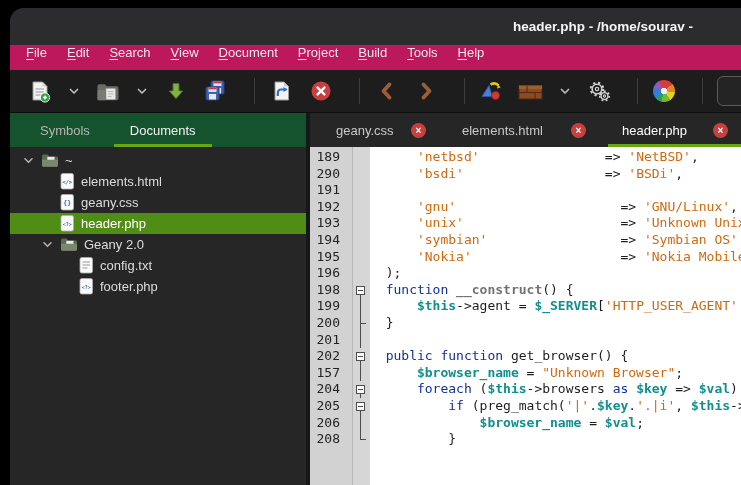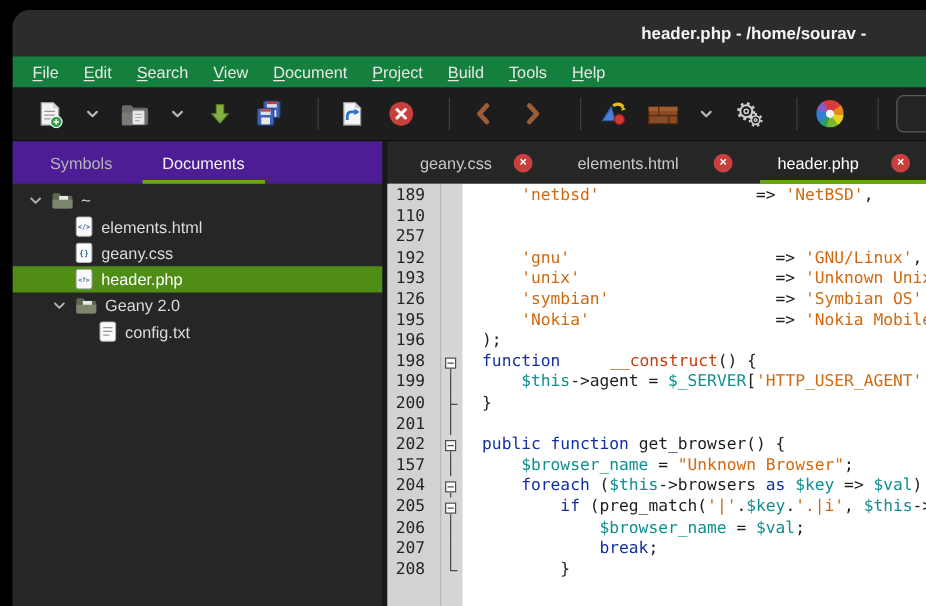--- a/index.html
+++ b/index.html
@@ -5,42 +5,42 @@
   html,body{margin:0;padding:0;}
   body{width:741px;height:485px;background:#000;overflow:hidden;position:relative;
        font-family:"Liberation Sans",sans-serif;}
   .window{position:absolute;left:10px;top:8px;width:731px;height:477px;
           background:#1d1d1d;border-top-left-radius:14px;overflow:hidden;}
   
   .titlebar{height:37px;background:#2c2c2e;position:relative;}
   .title{position:absolute;left:503px;top:0;line-height:37px;font-size:13.5px;font-weight:bold;
          color:#f5f5f5;white-space:nowrap;}
   
-  .menubar{height:25px;display:flex;align-items:center;padding-left:6px;background:#15803d;}
+  .menubar{height:25px;display:flex;padding-left:6px;background:#be185d;}
   .menu-item{padding:0 10px;font-size:13px;color:#e8e8e8;white-space:nowrap;cursor:default;}
   .menu-item .mn{text-decoration:underline;text-underline-offset:2px;}
   
   .toolbar{height:42px;display:flex;align-items:center;padding-left:16px;background:#1d1d1d;
            border-bottom:1px solid #0e0e0e;overflow:hidden;}
   .tb-btn{height:34px;min-width:28px;display:flex;align-items:center;justify-content:center;
           margin-right:12px;background:transparent;border:none;padding:0;}
   .tb-dd{min-width:16px;}
   .tb-sep{width:1px;height:26px;background:#3d3d3d;margin:0 12px;flex:none;}
   .tb-entry{width:60px;height:28px;border:1px solid #5a5a5a;border-radius:6px;background:#242424;
             margin-left:2px;flex:none;}
   .color-wheel{width:22px;height:22px;border-radius:50%;
     background:radial-gradient(circle,#f2f2f2 0 3px,rgba(0,0,0,0) 3.5px),
     conic-gradient(#d93a3a 0 14%,#e08a1e 14% 27%,#e6d11f 27% 40%,#79b72b 40% 54%,#2b9e66 54% 64%,#2f7ed8 64% 80%,#8b5bbf 80% 92%,#d93a3a 92% 100%);}
   
   .main{display:flex;height:372px;}
   .sidebar{width:296px;background:#262626;display:flex;flex-direction:column;flex:none;}
   .pane-divider{width:4px;background:#171717;flex:none;}
   .editor{flex:1;display:flex;flex-direction:column;min-width:0;}
   
-  .side-tabs{height:34px;display:flex;padding-left:14px;background:#4c1d95;flex:none;}
+  .side-tabs{height:34px;display:flex;padding-left:14px;background:#14532d;flex:none;}
   .side-tab{padding:0 16px;display:flex;align-items:center;font-size:13px;color:#b5b5b5;
             position:relative;cursor:default;}
   .side-tab + .side-tab{margin-left:8px;text-align:right;}
   .side-tab.active{color:#f2f2f2;}
   .side-tab.active::after{content:"";position:absolute;left:0;right:0;bottom:0;height:3px;
             background:var(--accent);}
   .edit-tabs{height:34px;display:flex;padding-left:12px;background:#262626;flex:none;overflow:hidden;}
   .edit-tab{display:flex;align-items:center;justify-content:space-between;padding:0 14px;
             box-sizing:border-box;position:relative;font-size:13px;color:#c9c9c9;cursor:default;flex:none;}
   .edit-tab + .edit-tab{margin-left:8px;}
@@ -72,22 +72,22 @@
       box-sizing:border-box;border:1px solid #4d4d4d;
       background:linear-gradient(#4d4d4d,#4d4d4d) center/5px 1px no-repeat,#fdfdfd;}
   .fold-tee::before{content:"";position:absolute;left:8px;top:0;bottom:0;width:1px;background:#4d4d4d;}
   .fold-tee::after{content:"";position:absolute;left:8px;top:50%;width:6px;height:1px;background:#4d4d4d;}
   .fold-corner::before{content:"";position:absolute;left:8px;top:0;height:50%;width:1px;background:#4d4d4d;}
   .fold-corner::after{content:"";position:absolute;left:8px;top:50%;width:6px;height:1px;background:#4d4d4d;}
   .code-text{white-space:pre;padding-left:0;}
   .tk-p{color:#1d1d1d;}
   .tk-s{color:var(--str);}
   .tk-k{color:var(--kw);font-weight:normal;}
-  .tk-f{color:#c2410c;font-weight:normal;margin-left:32px;}
-  .tk-v{color:var(--vr);}
+  .tk-f{color:#737373;font-weight:bold;}
+  .tk-v{color:var(--vr);font-weight:bold;}
 </style>
 </head>
 <body>
 
 <div class="screen">
   <div class="window">
     <div class="titlebar">
       <div class="title">header.php - /home/sourav -</div>
     </div>
     <div class="menubar" id="menubar">
@@ -332,20 +332,30 @@
                   <rect x="1" y="0.5" width="12.5" height="15.5" rx="1.8" fill="#fafafa" stroke="#b0b0b0" stroke-width="0.8"></rect>
                   <g stroke="#9a9a9a" stroke-width="1">
                     <line x1="3.5" y1="5" x2="11" y2="5"></line>
                     <line x1="3.5" y1="8" x2="11" y2="8"></line>
                     <line x1="3.5" y1="11" x2="8.5" y2="11"></line>
                   </g>
                 </svg>
               </span>
               <span>config.txt</span>
             </div>
+            <div class="tree-row">
+              <span class="tree-indent" style="width: 69px;"></span>
+              <span class="tree-ico">
+                <svg width="15" height="17" viewBox="0 0 15 17">
+                  <rect x="1" y="0.5" width="12.5" height="15.5" rx="1.8" fill="#fafafa" stroke="#b0b0b0" stroke-width="0.8"></rect>
+                  <text x="7.2" y="10.5" font-size="5" font-weight="bold" font-family="DejaVu Sans Mono" fill="#3465a4" text-anchor="middle">&lt;?&gt;</text>
+                </svg>
+              </span>
+              <span>footer.php</span>
+            </div>
           </div>
       </div>
       <div class="pane-divider"></div>
       <div class="editor">
         <div class="edit-tabs" id="edit-tabs">
             <div class="edit-tab" style="width: 118px;">
               <span>geany.css</span>
               <span class="tab-close">×</span>
             </div>
             <div class="edit-tab" style="width: 152px;">
@@ -358,39 +368,40 @@
             </div>
           </div>
         <div class="code-area" id="code-area">
           <div class="code-rows" id="code-rows">
               <div class="code-row">
                 <span class="ln">189</span>
                 <span class="fold-cell"></span>
                 <span class="code-text"><span class="tk-p">      </span><span class="tk-s">'netbsd'</span><span class="tk-p">                =&gt; </span><span class="tk-s">'NetBSD'</span><span class="tk-p">,</span></span>
               </div>
               <div class="code-row">
-                <span class="ln">110</span>
-                <span class="fold-cell"></span>
-              </div>
-              <div class="code-row">
-                <span class="ln">257</span>
+                <span class="ln">290</span>
+                <span class="fold-cell"></span>
+                <span class="code-text"><span class="tk-p">      </span><span class="tk-s">'bsdi'</span><span class="tk-p">                  =&gt; </span><span class="tk-s">'BSDi'</span><span class="tk-p">,</span></span>
+              </div>
+              <div class="code-row">
+                <span class="ln">191</span>
                 <span class="fold-cell"></span>
               </div>
               <div class="code-row">
                 <span class="ln">192</span>
                 <span class="fold-cell"></span>
                 <span class="code-text"><span class="tk-p">      </span><span class="tk-s">'gnu'</span><span class="tk-p">                     =&gt; </span><span class="tk-s">'GNU/Linux'</span><span class="tk-p">,</span></span>
               </div>
               <div class="code-row">
                 <span class="ln">193</span>
                 <span class="fold-cell"></span>
                 <span class="code-text"><span class="tk-p">      </span><span class="tk-s">'unix'</span><span class="tk-p">                    =&gt; </span><span class="tk-s">'Unknown Unix OS'</span></span>
               </div>
               <div class="code-row">
-                <span class="ln">126</span>
+                <span class="ln">194</span>
                 <span class="fold-cell"></span>
                 <span class="code-text"><span class="tk-p">      </span><span class="tk-s">'symbian'</span><span class="tk-p">                 =&gt; </span><span class="tk-s">'Symbian OS'</span></span>
               </div>
               <div class="code-row">
                 <span class="ln">195</span>
                 <span class="fold-cell"></span>
                 <span class="code-text"><span class="tk-p">      </span><span class="tk-s">'Nokia'</span><span class="tk-p">                   =&gt; </span><span class="tk-s">'Nokia Mobile'</span></span>
               </div>
               <div class="code-row">
                 <span class="ln">196</span>
@@ -434,25 +445,20 @@
               </div>
               <div class="code-row">
                 <span class="ln">205</span>
                 <span class="fold-cell fold-start"></span>
                 <span class="code-text"><span class="tk-p">          </span><span class="tk-k">if</span><span class="tk-p"> (preg_match(</span><span class="tk-s">'|'</span><span class="tk-p">.</span><span class="tk-v">$key</span><span class="tk-p">.</span><span class="tk-s">'.|i'</span><span class="tk-p">, </span><span class="tk-v">$this</span><span class="tk-p">-&gt;agent)) {</span></span>
               </div>
               <div class="code-row">
                 <span class="ln">206</span>
                 <span class="fold-cell fold-line"></span>
                 <span class="code-text"><span class="tk-p">              </span><span class="tk-v">$browser_name</span><span class="tk-p"> = </span><span class="tk-v">$val</span><span class="tk-p">;</span></span>
-              </div>
-              <div class="code-row">
-                <span class="ln">207</span>
-                <span class="fold-cell fold-line"></span>
-                <span class="code-text"><span class="tk-p">              </span><span class="tk-k">break</span><span class="tk-p">;</span></span>
               </div>
               <div class="code-row">
                 <span class="ln">208</span>
                 <span class="fold-cell fold-corner"></span>
                 <span class="code-text"><span class="tk-p">          }</span></span>
               </div>
             </div>
         </div>
       </div>
     </div>

